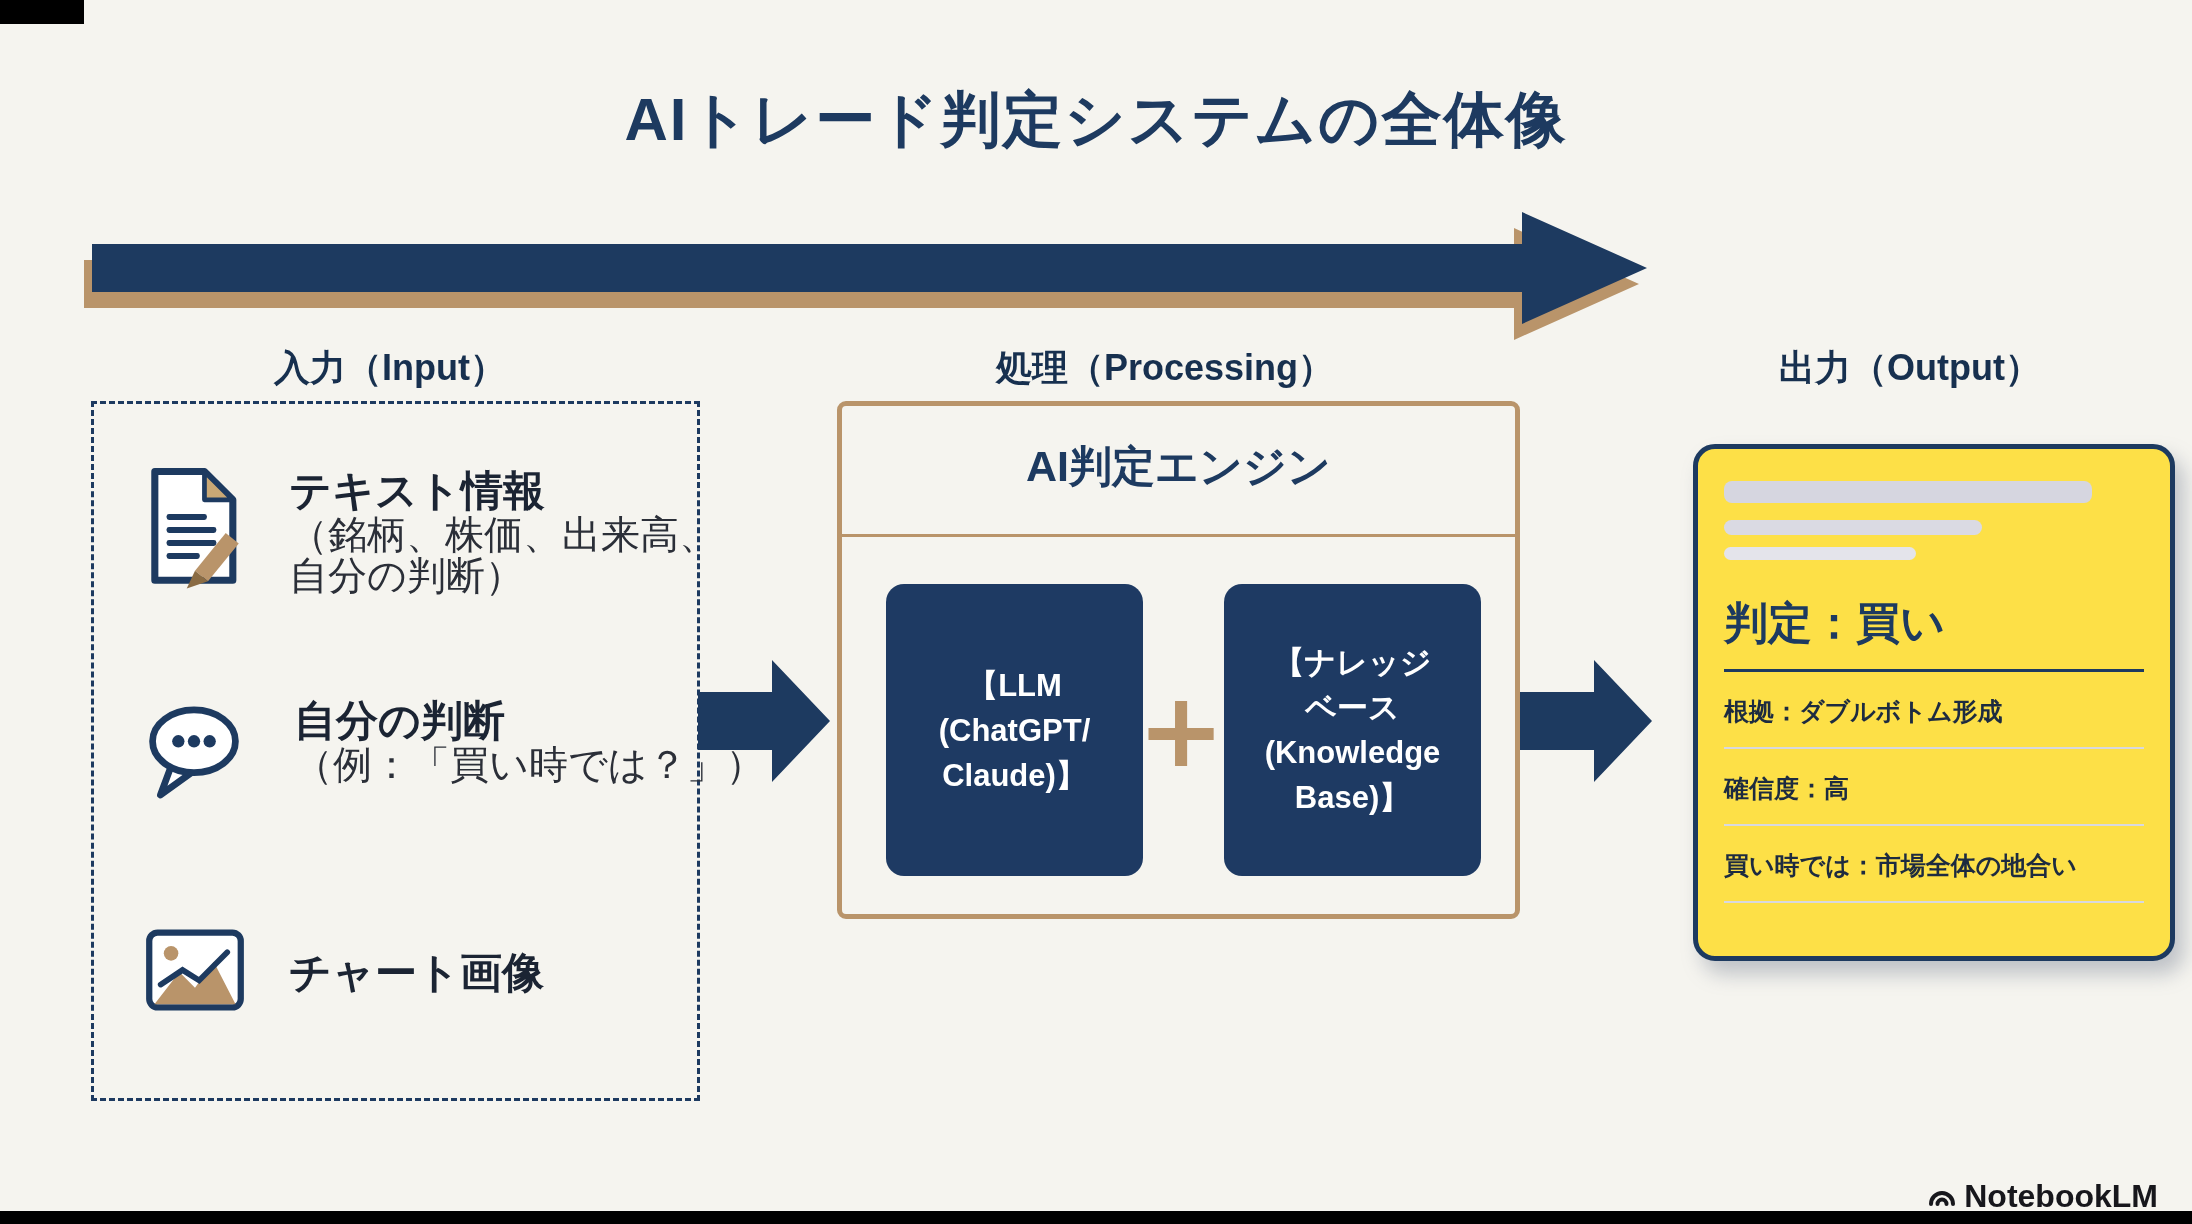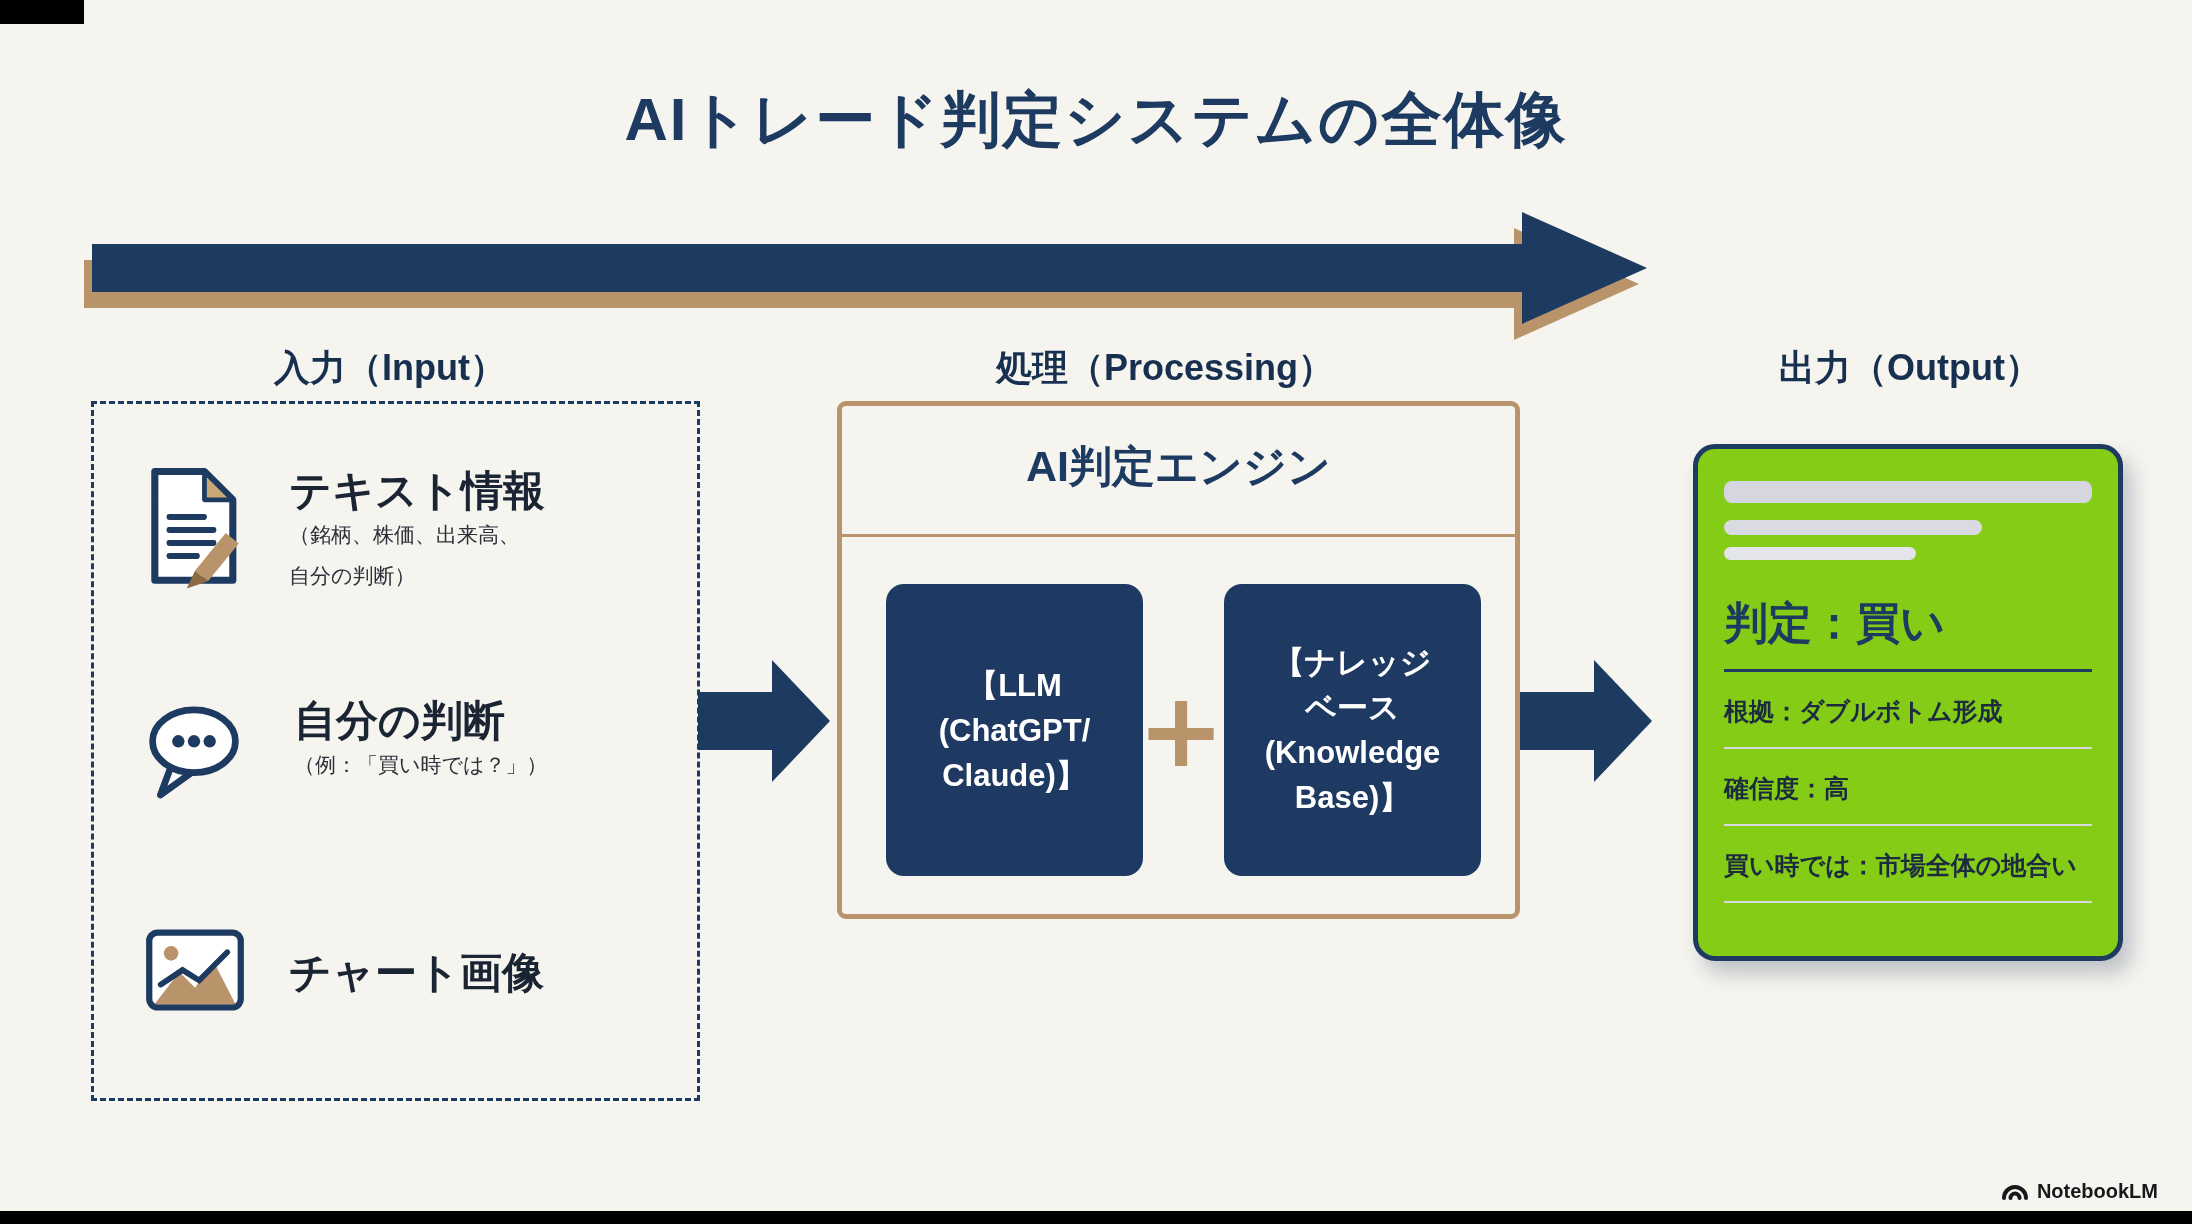--- a/index.html
+++ b/index.html
@@ -43,21 +43,21 @@
     border:3px dashed #1d3a60;
     box-sizing:border-box;
   }
   .input-item { display:flex; gap:34px; left:135px; }
   .item-1 { top:462px; align-items:flex-start; }
   .item-2 { top:692px; align-items:flex-start;gap:41px; }
   .item-3 { top:918px; align-items:center; }
   .item-icon { flex:0 0 auto; }
   .item-text { padding-top:6px; }
   .item-title { font-size:42px; font-weight:800; color:#1b2433; line-height:46px; }
-  .item-sub   { font-size:21px; font-weight:500; color:#2b2f38; line-height:41px; }
+  .item-sub   { font-size:39px; font-weight:500; color:#2b2f38; line-height:41px; }
 
   
   .arrow-small-1 { left:698px;  top:656px; }
   .arrow-small-2 { left:1520px; top:656px; }
 
   
   .proc-box {
     left:837px; top:401px; width:683px; height:518px;
     border:5px solid #b9946a; border-radius:9px;
     box-sizing:border-box;
@@ -81,22 +81,22 @@
   .navy-box-2 { left:382px; }
   .plus-sign {
     position:absolute; left:294px; top:254px; width:90px; height:140px;
     display:flex; align-items:center; justify-content:center;
     font-size:104px; font-weight:800; color:#b9946a;
     font-family:"DejaVu Sans",sans-serif;
   }
 
   
   .output-card {
-    left:1693px; top:444px; width:430px; height:517px;
-    background:#84cc16; border:5px solid #1d3a60; border-radius:22px;
+    left:1693px; top:444px; width:482px; height:517px;
+    background:#fde047; border:5px solid #1d3a60; border-radius:22px;
     box-sizing:border-box;
     box-shadow:9px 13px 20px rgba(110,120,140,0.40);
     padding:28px 26px 0 26px;
   }
   .sk-bar { border-radius:8px; }
   .sk-1 { width:368px; height:22px; background:#d6d6e0; margin-top:4px; }
   .sk-2 { width:258px; height:15px; background:#dadae3; margin-top:17px; }
   .sk-3 { width:192px; height:13px; background:#e4e4eb; margin-top:12px; }
   .judgment {
     margin-top:34px;
@@ -107,21 +107,21 @@
     font-size:25px; font-weight:600; color:#1d2b40;
     padding:23px 0 19px 0;
     border-bottom:2px solid #d8d8df;
     white-space:nowrap;
   }
 
   
   .watermark {
     right:34px; top:1178px;
     display:flex; align-items:center; gap:8px;
-    font-size:20px; font-weight:700; color:#17171c;
+    font-size:32px; font-weight:700; color:#17171c;
   }
 </style>
 </head>
 <body>
 
 <div class="canvas">
 
   <div class="abs corner-tl"></div>
   <div class="abs bottom-bar"></div>
 

